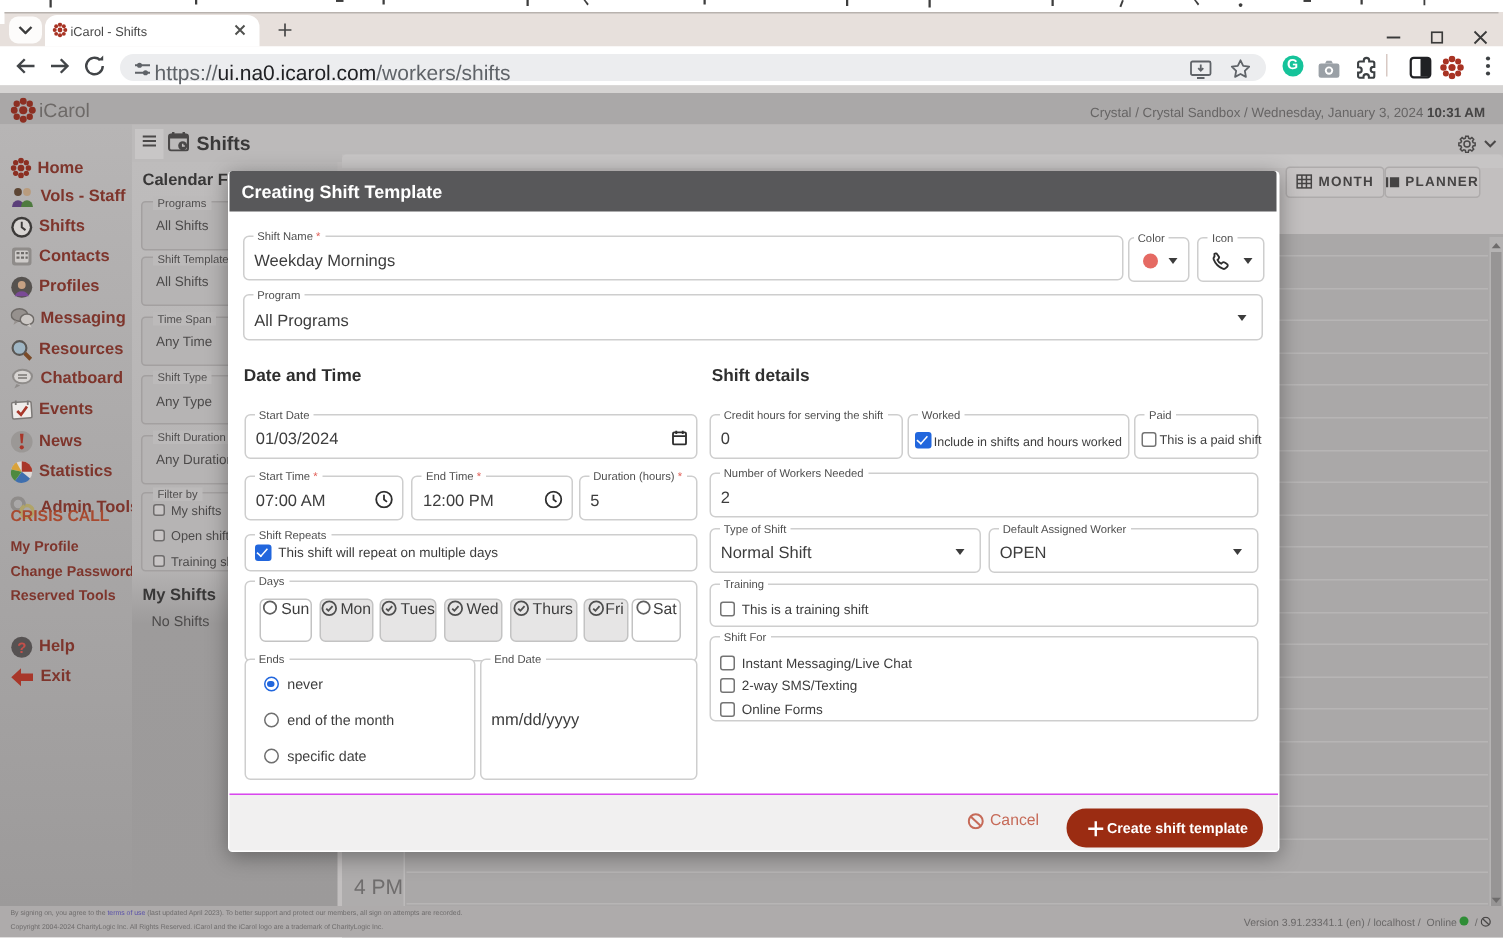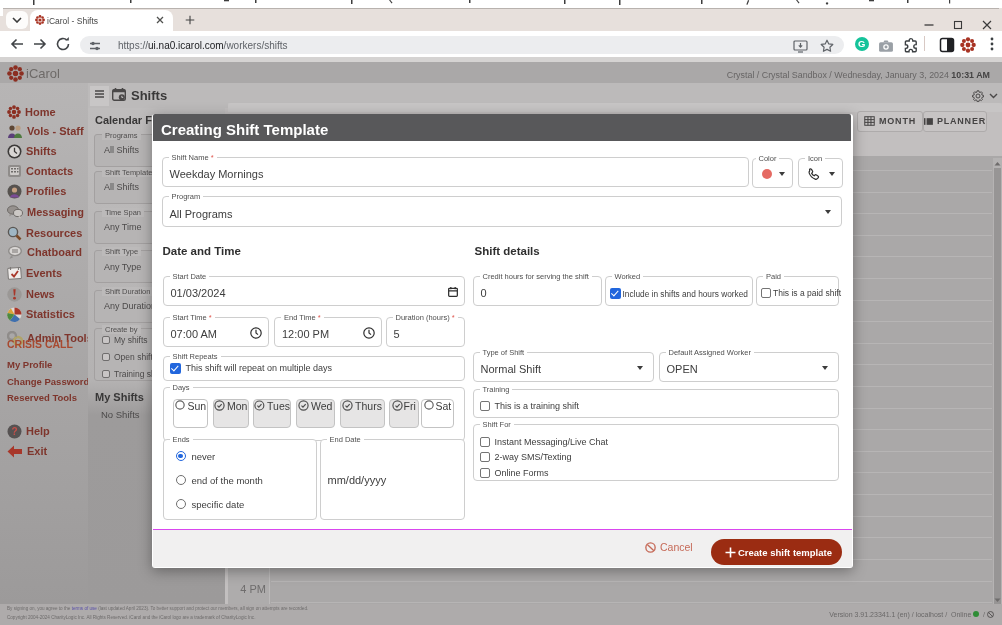--- a/index.html
+++ b/index.html
@@ -15,21 +15,21 @@
 #tabbar .winborder { position:absolute; left:3px; right:3px; top:0; height:1px; background:#b8b2ae; }
 #tabchev { position:absolute; left:6px; top:3px; width:22px; height:18px; background:#fdfcfb; border-radius:6px; }
 #tab { position:absolute; left:30px; top:2px; width:143px; height:21px; background:#fff; border-radius:8px 8px 0 0; }
 #tabtitle { position:absolute; left:17px; top:6px; font-size:8.5px; color:#474747; }
 #tabx { position:absolute; right:7px; top:4px; width:12px; height:12px; }
 #newtab { position:absolute; left:184px; top:6px; width:12px; height:12px; }
 .winbtn { position:absolute; top:10px; width:14px; height:14px; }
 #toolbar { left:0; top:31px; width:1002px; height:26px; background:#fff; }
 .navic { position:absolute; top:5px; width:16px; height:16px; }
 #addrbar { position:absolute; left:80px; top:5px; width:764px; height:18px; background:#ecedef; border-radius:9px; }
-#urltext { position:absolute; left:38px; top:4px; font-size:10px; color:#5f6368; white-space:nowrap; }
+#urltext { position:absolute; left:23px; top:4px; font-size:14px; color:#5f6368; white-space:nowrap; }
 #urltext b { color:#202124; font-weight:normal; }
 
 
 #app { left:0; top:57px; width:1002px; height:568px; background:#c2bfbf; }
 #sidebar { position:absolute; left:0; top:25.5px; width:88px; height:521.5px; background:linear-gradient(#b7b5b5 0%, #a8a6a6 55%, #9c9a9a 100%); }
 .side-item { position:absolute; left:7px; height:18px; display:flex; align-items:center; gap:4px;
   font-weight:bold; font-size:11px; color:#7e352c; white-space:nowrap;margin-top:18px; }
 .side-link { position:absolute; left:7px; font-weight:bold; font-size:9.5px; color:#7e352c; white-space:nowrap; }
 #topbartext { position:absolute; right:12px; top:12.5px; font-size:8.9px; color:#676565; }
 #topbartext b { color:#454444; }
@@ -49,21 +49,21 @@
   display:flex; align-items:center; justify-content:center; gap:4px; font-size:9px; letter-spacing:0.8px; color:#454343; font-weight:bold; }
 #appfooter { position:absolute; left:0; top:547px; width:1002px; height:21px; background:#aeabab; font-size:4.6px; color:#6e6c6c; }
 #appfooter .l1 { position:absolute; left:7px; top:2px; }
 #appfooter .l2 { position:absolute; left:7px; top:11px; }
 #appfooter .ver { position:absolute; right:8px; top:7px; font-size:7px; color:#6a6868; }
 
 
 #modal { left:152px; top:114px; width:701px; height:454px; background:#fff; border-radius:3px;
   box-shadow:0 3px 14px rgba(0,0,0,.35); }
 #modalhead { position:absolute; left:1px; top:0px; width:698px; height:27px; background:#58585a; border-radius:2px 2px 0 0; }
-#modalhead span { position:absolute; left:8px; top:7px; color:#fff; font-weight:bold; font-size:15px; }
+#modalhead span { position:absolute; left:8px; top:7px; color:#fff; font-weight:bold; font-size:12px; }
 #modalfoot { position:absolute; left:1px; top:415px; width:699px; height:38px; background:#f1f0f0; border-top:1px solid #d946ef; }
 .mfield { position:absolute; border:1px solid #cecece; border-radius:4px; background:#fff; }
 .mfield .lg { position:absolute; left:6px; top:-5px; font-size:7.5px; color:#4f4f4f; background:#fff; padding:0 3px; white-space:nowrap; }
 .mfield .lg em { color:#e05a52; font-style:normal; }
 .mfield .val { position:absolute; left:7px; font-size:11px; color:#3d3d3d; white-space:nowrap; }
 .sechead { position:absolute; font-weight:bold; font-size:11.5px; color:#2f2f2f; }
 .caret { position:absolute; width:0; height:0; border-left:3.8px solid transparent; border-right:3.8px solid transparent; border-top:4.4px solid #3c3c3c; }
 .mcheck { position:absolute; display:flex; align-items:center; gap:5px; font-size:9px; color:#3d3d3d; white-space:nowrap; }
 .cb { width:10px; height:10px; border:1px solid #747474; border-radius:2px; background:#fff; flex:0 0 auto; }
 .cb.on { border:none; width:11px; height:11px; background:#2166dd; position:relative; }
@@ -384,21 +384,21 @@
         </div>
       <div class="ffield" style="top:142px;width:140px;height:33px">
           <span class="lg">Shift Type</span>
           <span class="val">Any Type</span>
         </div>
       <div class="ffield" style="top:181.5px;width:140px;height:33px">
           <span class="lg">Shift Duration</span>
           <span class="val">Any Duration</span>
         </div>
       <div class="ffield" style="top:220px;width:140px;height:52.5px">
-          <span class="lg">Create by</span>
+          <span class="lg">Filter by</span>
         <div class="fcheck" style="top:6px"><span class="box"></span>My shifts</div>
         <div class="fcheck" style="top:23.2px"><span class="box"></span>Open shifts</div>
         <div class="fcheck" style="top:39.8px"><span class="box"></span>Training shifts</div>
       </div>
       <div class="abs" style="left:7px;top:283px;font-size:11px;font-weight:bold;color:#383737">My Shifts</div>
       <div class="abs" style="left:13px;top:300.5px;font-size:9.5px;color:#4c4a4a">No Shifts</div>
     </div>
 
     <div id="calendar">
       <div class="abs" style="left:0;top:0;width:774px;height:9px;background:#c7c5c5;border-radius:3px 3px 0 0"></div>
@@ -432,21 +432,21 @@
           <div class="gline" style="top:252px"></div>
         <div class="gline" style="top:273px"></div>
           <div class="gline" style="top:295px"></div>
         <div class="gline" style="top:316px"></div>
           <div class="gline" style="top:338px"></div>
         <div class="gline" style="top:360px"></div>
           <div class="gline" style="top:381px"></div>
         <div class="gline" style="top:403px"></div>
           <div class="gline" style="top:425px"></div>
         <div class="gline" style="top:446px"></div>
-        <div class="abs" style="left:8px;top:427px;width:30px;text-align:right;font-size:11px;color:#6f6d6d;white-space:nowrap">4 PM</div>
+        <div class="abs" style="left:8px;top:427px;width:30px;text-align:right;font-size:14px;color:#6f6d6d;white-space:nowrap">4 PM</div>
         <div id="scroll">
           <svg width="7" height="5" style="position:absolute;left:1px;top:3px" viewBox="0 0 7 5">
               <path d="M0.5 4.5 L3.5 1 L6.5 4.5 z" fill="#6e6c6c"></path>
             </svg>
           <div id="scrollthumb"></div>
           <svg width="7" height="5" style="position:absolute;left:1px;bottom:1px" viewBox="0 0 7 5">
               <path d="M0.5 0.5 L3.5 4 L6.5 0.5 z" fill="#6e6c6c"></path>
             </svg>
         </div>
       </div>
@@ -568,20 +568,24 @@
         <span class="val" style="bottom:6px">0</span>
       </div>
     <div class="mfield" style="left:452.5px;top:162px;width:148.5px;height:30px">
         <span class="lg">Worked</span>
       <div class="mcheck" style="left:4px;top:11px;gap:2px;font-size:8.3px"><span class="cb on" style="width:11px;height:11px"></span>Include in shifts and hours worked</div>
     </div>
     <div class="mfield" style="left:604px;top:162px;width:83px;height:30px">
         <span class="lg">Paid</span>
       <div class="mcheck" style="left:4px;top:11px;gap:2px;font-size:8.5px"><span class="cb" style="width:10px;height:10px"></span>This is a paid shift</div>
     </div>
+    <div class="mfield" style="left:320.5px;top:200.5px;width:366.5px;height:30px">
+        <span class="lg">Number of Workers Needed</span>
+        <span class="val" style="bottom:6px">2</span>
+      </div>
     <div class="mfield" style="left:320.5px;top:237.5px;width:181px;height:30px">
         <span class="lg">Type of Shift</span>
         <span class="val" style="bottom:6px">Normal Shift</span>
       <div class="caret" style="right:10px;top:13px"></div>
     </div>
     <div class="mfield" style="left:506.5px;top:237.5px;width:180.5px;height:30px">
         <span class="lg">Default Assigned Worker</span>
         <span class="val" style="bottom:6px">OPEN</span>
       <div class="caret" style="right:10px;top:13px"></div>
     </div>

